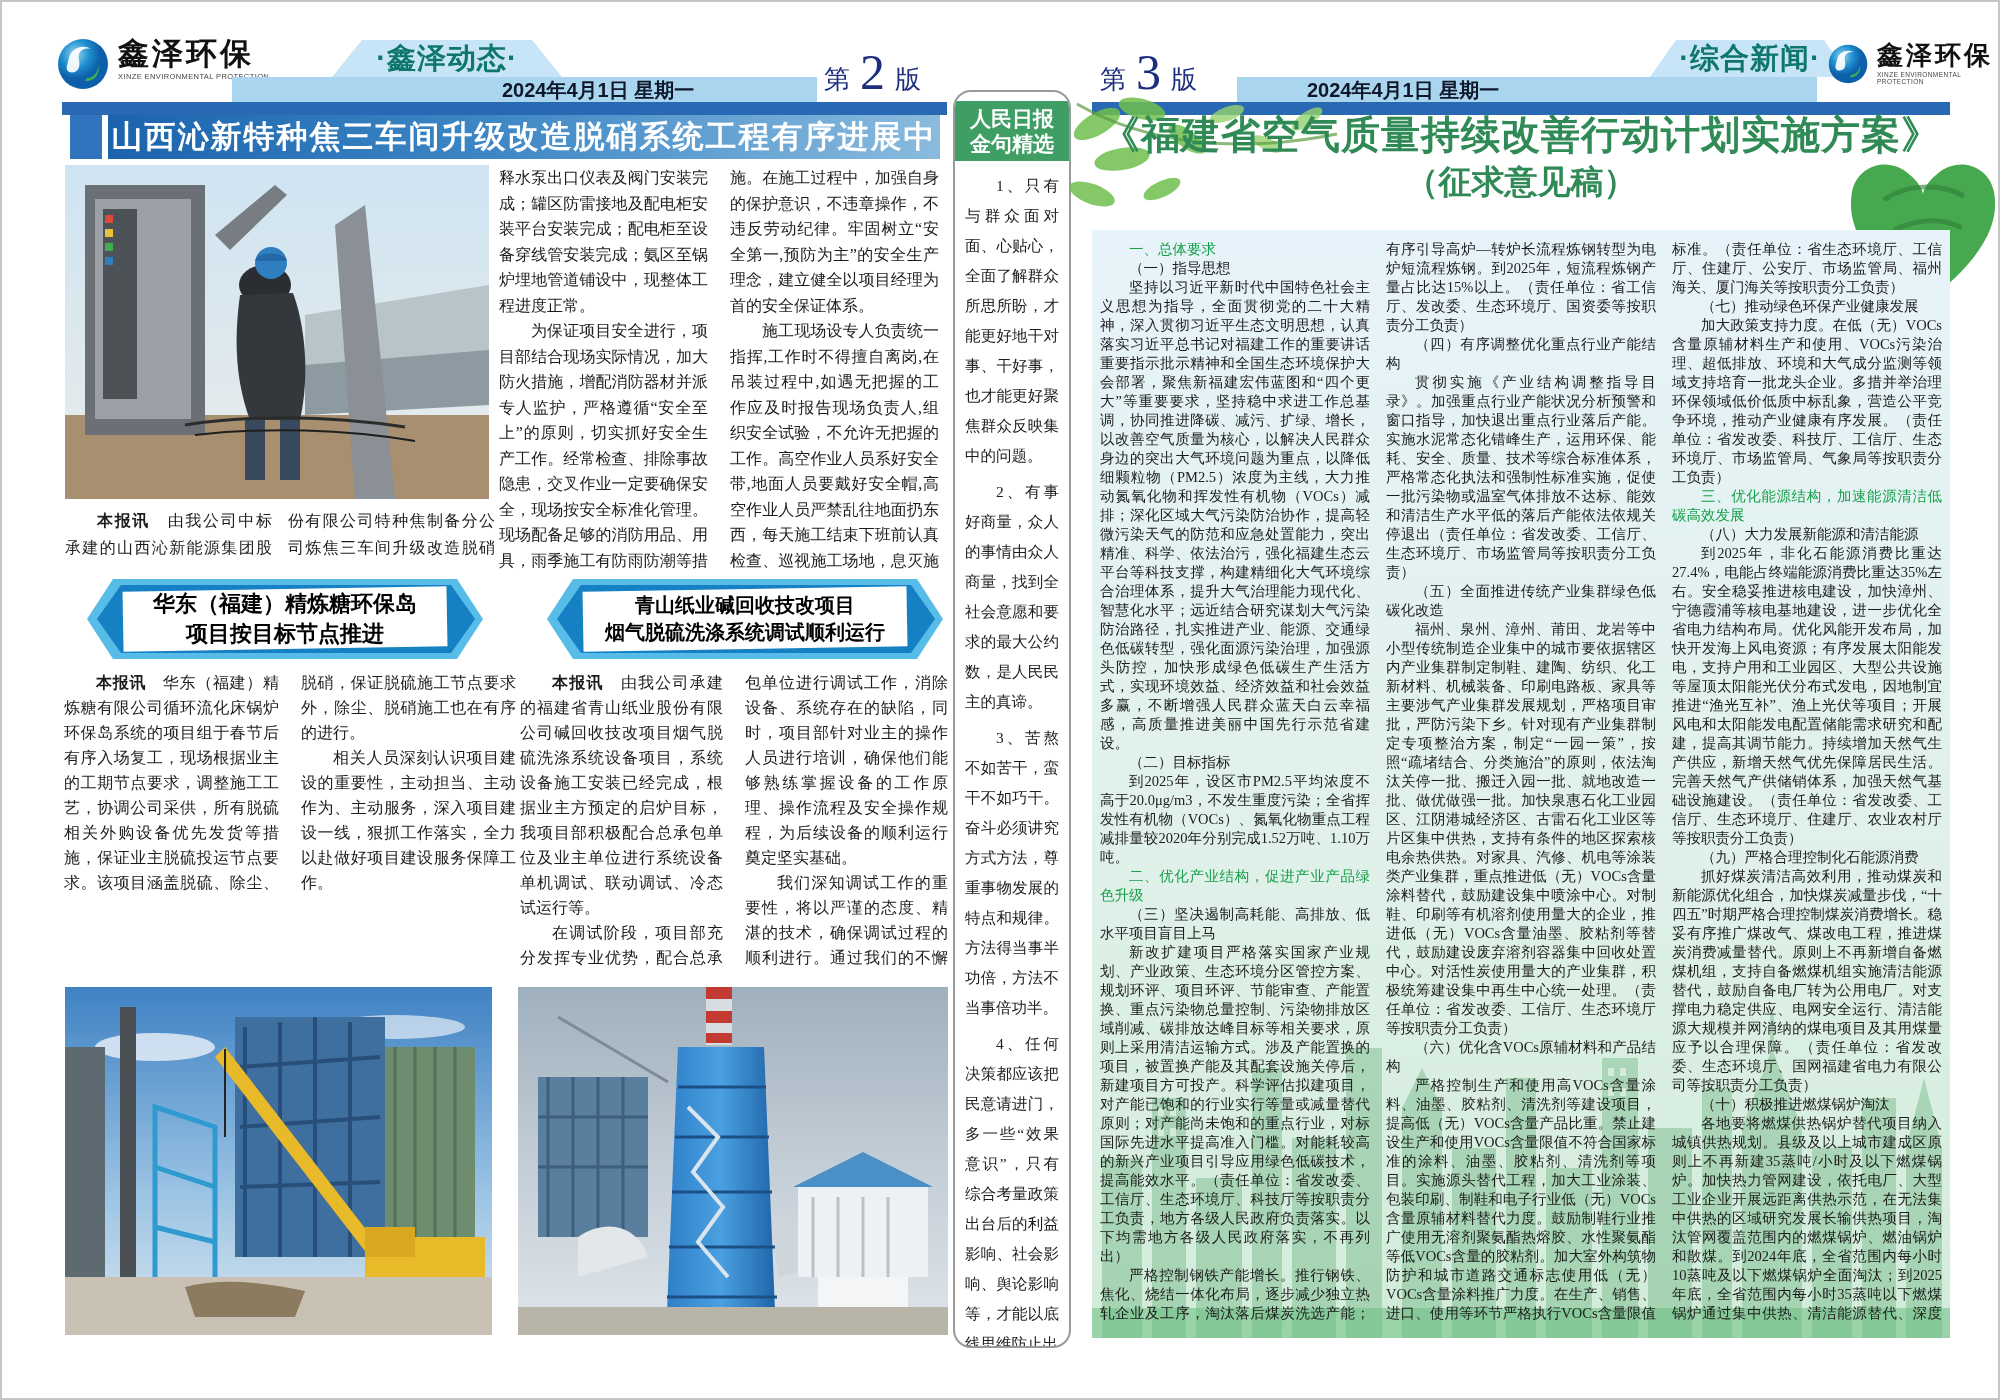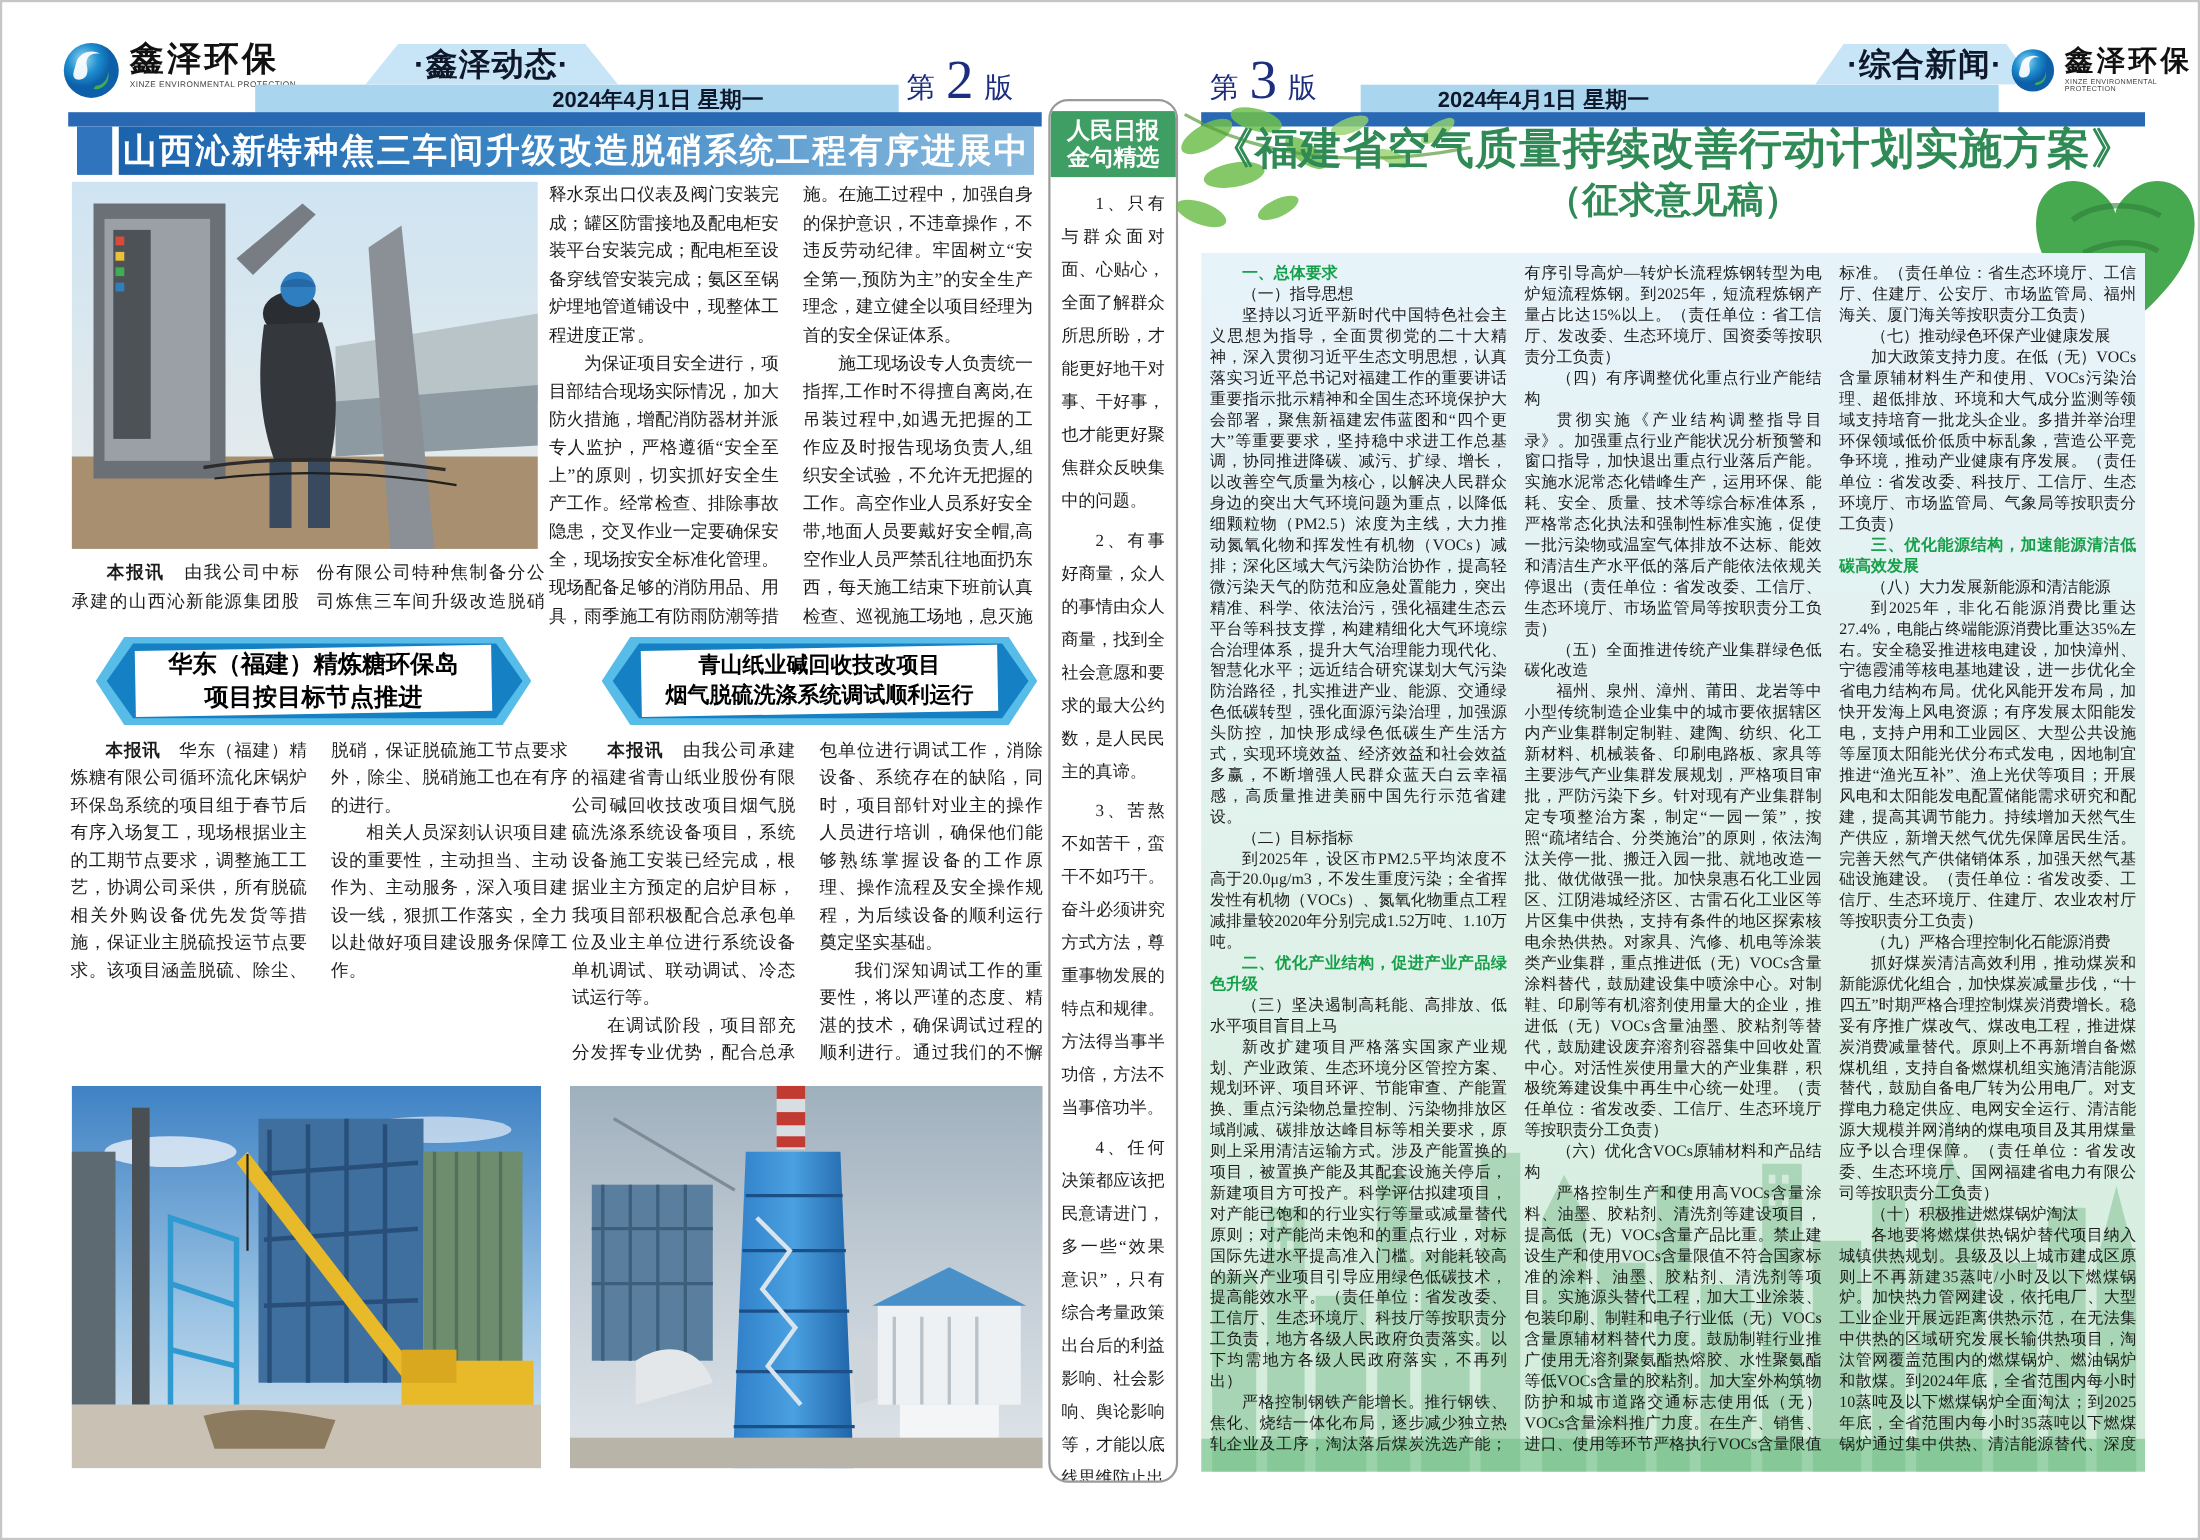--- a/index.html
+++ b/index.html
@@ -4,21 +4,21 @@
 <style>
   html,body{margin:0;padding:0;background:#e9e9e9;}
   .paper{position:relative;width:2000px;height:1400px;background:#fff;border:2px solid #c6c6c6;
          box-sizing:border-box;overflow:hidden;font-family:"Liberation Serif",serif;color:#1c1c1c;}
   
   .logo{position:absolute;display:flex;align-items:flex-start;gap:9px;}
   .logo .nm{font-family:"Liberation Sans",sans-serif;font-weight:bold;font-size:31px;color:#111;letter-spacing:3px;line-height:1;}
   .logo .sub{font-family:"Liberation Sans",sans-serif;font-size:7.5px;color:#444;letter-spacing:.4px;margin-top:3px;}
   .badge{position:absolute;background:#c7e5f6;clip-path:polygon(13% 0,87% 0,100% 100%,0 100%);
          display:flex;align-items:center;justify-content:center;
-         font-family:"Liberation Sans",sans-serif;font-weight:bold;font-size:29px;color:#0f172a;letter-spacing:1px;}
+         font-family:"Liberation Sans",sans-serif;font-weight:bold;font-size:29px;color:#0f766e;letter-spacing:1px;}
   .datebar{position:absolute;height:27px;background:#a9d5ee;display:flex;align-items:center;
            font-family:"Liberation Sans",sans-serif;font-weight:bold;font-size:20px;color:#0f172a;}
   .edition{position:absolute;display:flex;align-items:flex-end;gap:10px;color:#1d2e7e;}
   .edition .ch{font-size:26px;line-height:1.2;}
   .edition .num{font-size:50px;line-height:.9;font-family:"Liberation Serif",serif;}
   .strip{position:absolute;height:13px;background:#2968b3;}
   
   .h1sq{position:absolute;left:68px;top:113px;width:32px;height:44px;background:#2f74bd;}
   .h1bar{position:absolute;left:106px;top:113px;width:832px;height:44px;
          background:linear-gradient(90deg,#1b64ad 0%,#3c86c5 45%,#8abbde 100%);
@@ -50,21 +50,21 @@
   
   .rhead1{position:absolute;left:1090px;top:106px;width:858px;text-align:center;
           font-family:"Liberation Sans",sans-serif;font-weight:bold;font-size:39px;color:#2f8a55;letter-spacing:1px;z-index:2;}
   .rhead2{position:absolute;left:1090px;top:158px;width:858px;text-align:center;
           font-family:"Liberation Sans",sans-serif;font-weight:bold;font-size:33px;color:#2f8a55;z-index:2;}
   .rpanel{position:absolute;left:1090px;top:228px;width:858px;height:1108px;
           background:linear-gradient(180deg,#e7f3fa 0%,#e0f1ea 55%,#d2ecd9 100%);}
   .rpcols{position:absolute;left:8px;top:10px;right:8px;height:1086px;column-count:3;column-gap:16px;
           text-align:justify;font-size:14.5px;line-height:19px;overflow:hidden;z-index:1;}
   .rpcols p{margin:0;text-indent:2em;}
-  .rpcols .sec{color:#16a049;font-weight:bold;font-family:"Liberation Sans",sans-serif;}
+  .rpcols .sec{color:#16a049;font-weight:normal;font-family:"Liberation Sans",sans-serif;}
   .decor{position:absolute;z-index:0;}
 </style>
 </head>
 <body>
 
 <div class="paper">
 
   <div>
     <div class="logo" style="left:55px;top:36px;">
       <svg width="52" height="52" viewBox="0 0 52 52">

